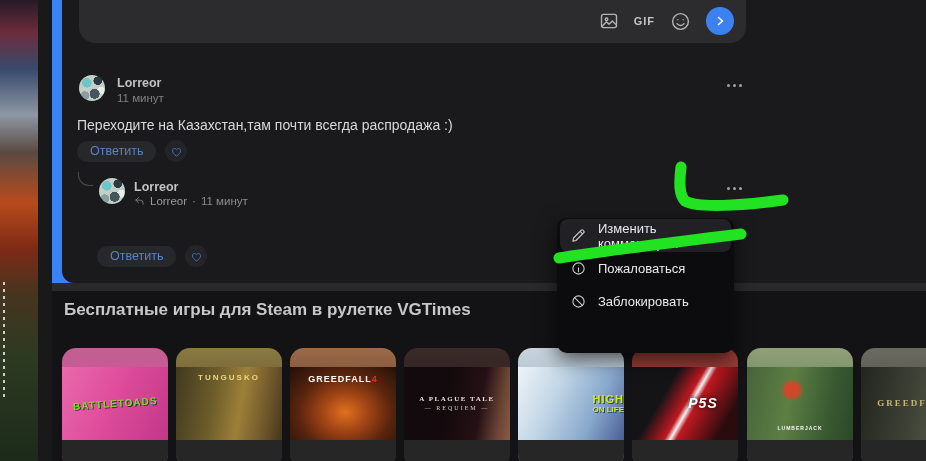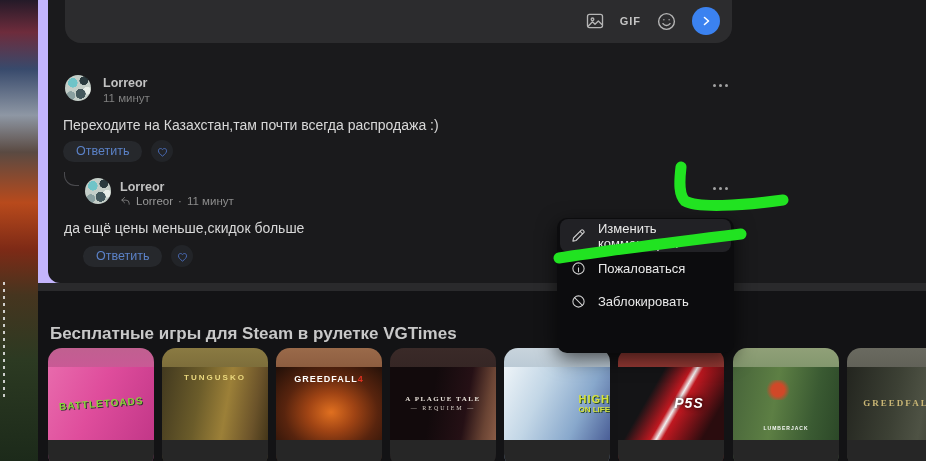--- a/index.html
+++ b/index.html
@@ -18,21 +18,21 @@
       #241a28 0%, #6e2c3c 7%, #384a6c 15%, #8e97a4 25%,
       #5a4a42 33%, #b84a1c 44%, #7e2a16 54%, #46351f 64%,
       #2c3a22 78%, #1c2a1a 100%);
   }
   .bg-strip .dash-line {
     position:absolute; left:3px; top:282px; width:2px; height:118px;
     background:repeating-linear-gradient(180deg,#e8e8e8 0 3px, transparent 3px 7px);
     opacity:.85;
   }
 
-  .content { position:absolute; left:38px; top:0; width:736px; height:461px; background:#c4b5fd; }
+  .content { position:absolute; left:52px; top:0; width:736px; height:461px; background:#3b82f6; }
 
   
   .comments-card {
     position:absolute; left:10px; top:-20px; width:900px; height:303px;
     background:#1a1a1c; border-radius:12px;
   }
 
   
   .composer {
     position:absolute; left:17px; top:-4px; width:667px; height:67px;
@@ -82,21 +82,21 @@
   }
 
   
   .gap-strip { position:absolute; left:0px; top:283px; width:888px; height:8px; background:#2a2a2c; }
 
   
   .games-card {
     position:absolute; left:0px; top:291px; width:902px; height:170px;
     background:#131315; border-radius:0 0 0 0;
   }
-  .section-title { position:absolute; left:12px; top:9px; font-size:17px; font-weight:bold; color:#c8c8c8;margin-top:24px; }
+  .section-title { position:absolute; left:12px; top:9px; font-size:17px; font-weight:bold; color:#c8c8c8; }
 
   .game-card {
     position:absolute; top:57px; width:106px; height:120px;
     border-radius:14px; overflow:hidden; background:#272727;
   }
   .game-card .bottom { position:absolute; left:0; right:0; top:92px; bottom:0; background:#262626; }
   .cover {
     position:absolute; left:0; right:0; top:19px; height:73px;
     display:flex; flex-direction:column; align-items:center; justify-content:center;
     overflow:hidden; text-align:left;
@@ -222,21 +222,20 @@
       </svg>
       <span class="rname">Lorreor</span>
       <span>·</span>
       <span>11 минут</span>
     </div>
     <div class="more-dots" style="left:665px;top:207px;">
         <i></i>
         <i></i>
         <i></i>
       </div>
-    <div class="c-text" style="left:16px;top:240px;">да ещё цены меньше,скидок больше</div>
     <div class="btn-row" style="left:35px;top:265px;">
       <div class="reply-btn">Ответить</div>
       <div class="like-btn">
         <svg width="13" height="13" viewBox="0 0 24 24">
           <path d="M12 20.5c-4.2-3.2-7.5-6.2-7.5-9.8C4.5 8 6.3 6.5 8.4 6.5c1.4 0 2.7.7 3.6 1.9.9-1.2 2.2-1.9 3.6-1.9 2.1 0 3.9 1.5 3.9 4.2 0 3.6-3.3 6.6-7.5 9.8z" stroke="#4a6cb8" stroke-width="1.8" fill="none"></path>
         </svg>
       </div>
     </div>
   </div>
 

